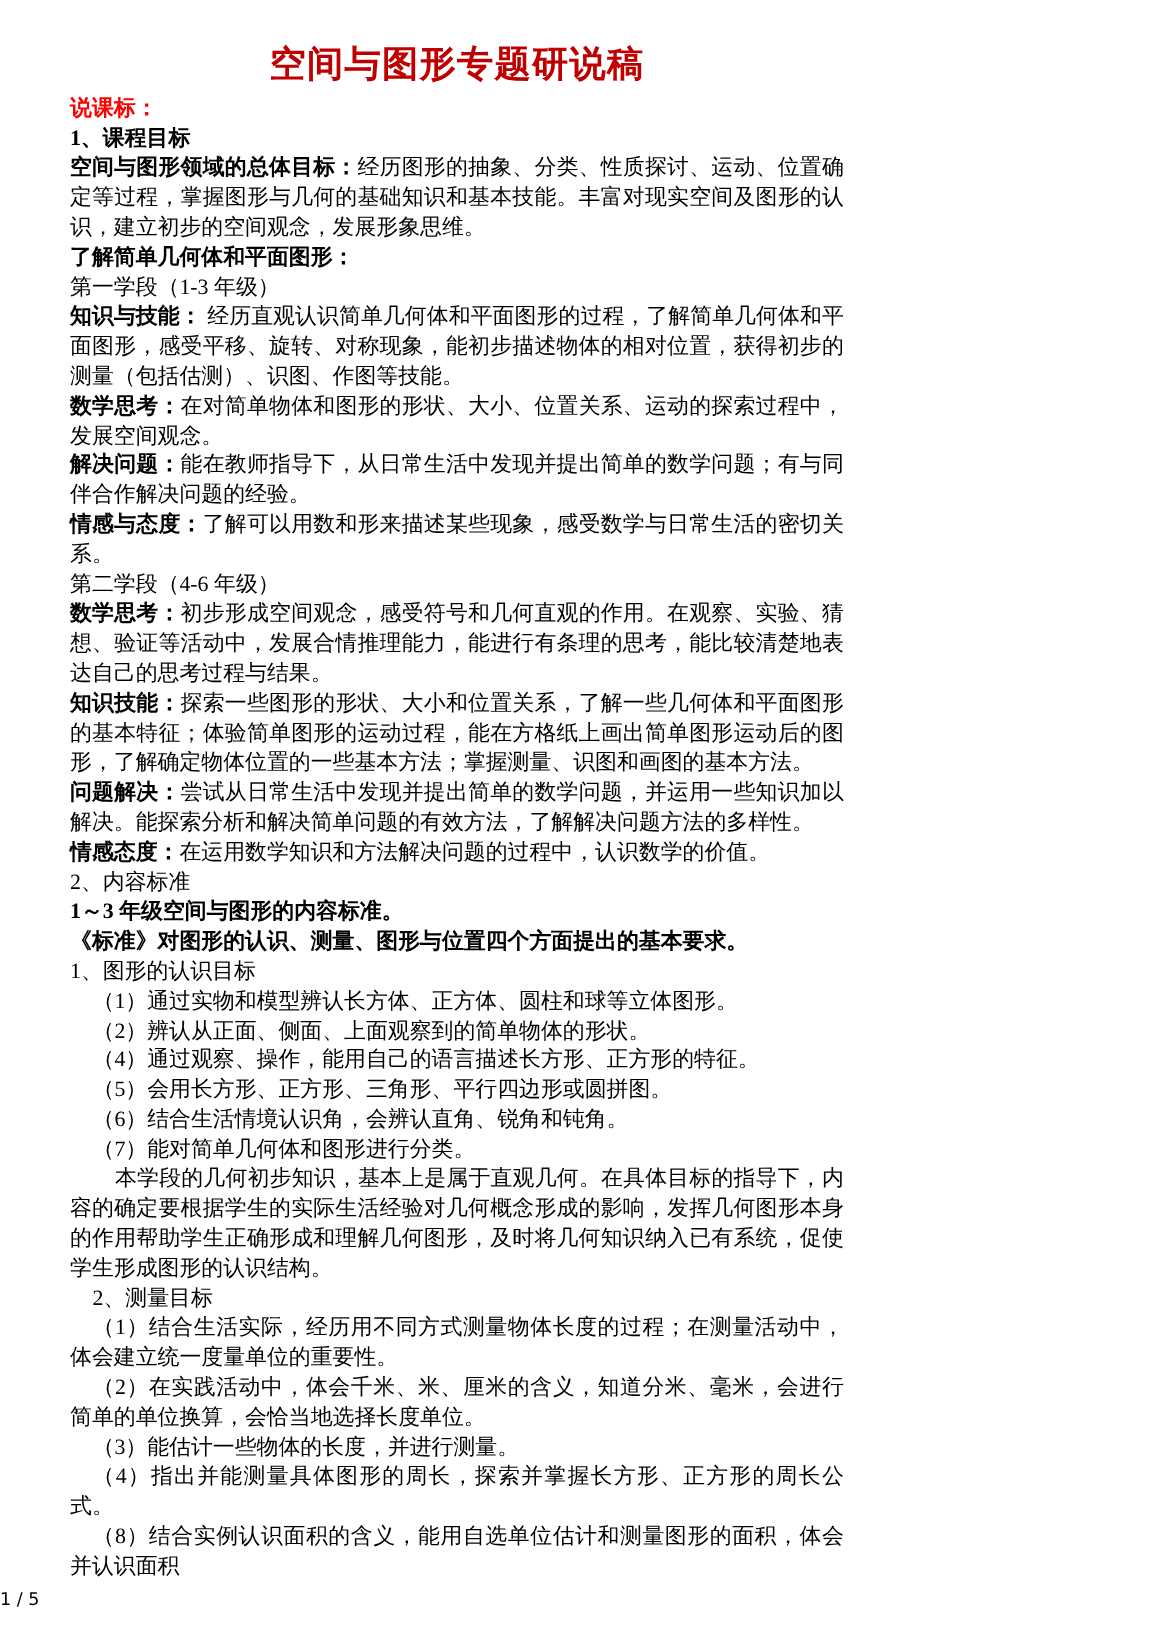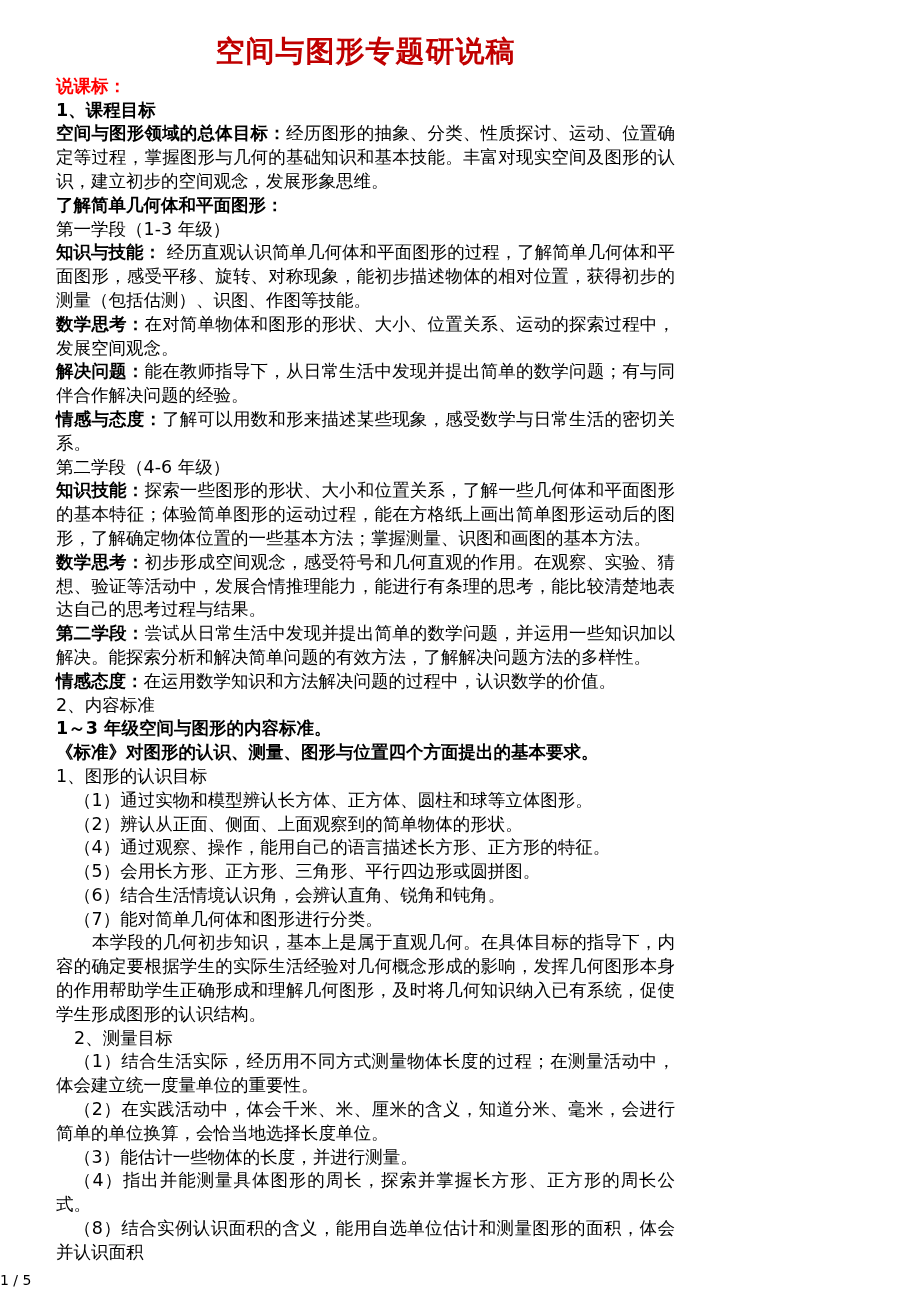--- a/index.html
+++ b/index.html
@@ -28,20 +28,21 @@
     letter-spacing: 1px;
     margin: 8px 0 6px 0;
     line-height: 1.2;
   }
   .para {
     font-size: 17.5px;
     line-height: 1.36;
     text-align: justify;
     margin: 0;
     padding: 0;
+    font-family: Liberation Serif, serif;
   }
   .red {
     color: #ff0000;
   }
   .bold {
     font-weight: bold;
   }
   .indent1 { text-indent: 0; }
   .indent2 { text-indent: 18px; }
   .indent3 { text-indent: 36px; }
@@ -65,23 +66,23 @@
       <p class="para indent1"><span class="red bold">说课标：</span></p>
       <p class="para indent1"><span class="bold">1、课程目标</span></p>
       <p class="para indent1"><span class="bold">空间与图形领域的总体目标：</span><span>经历图形的抽象、分类、性质探讨、运动、位置确定等过程，掌握图形与几何的基础知识和基本技能。丰富对现实空间及图形的认识，建立初步的空间观念，发展形象思维。</span></p>
       <p class="para indent1"><span class="bold">了解简单几何体和平面图形：</span></p>
       <p class="para indent1"><span>第一学段（1-3 年级）</span></p>
       <p class="para indent1"><span class="bold">知识与技能：</span><span> 经历直观认识简单几何体和平面图形的过程，了解简单几何体和平面图形，感受平移、旋转、对称现象，能初步描述物体的相对位置，获得初步的测量（包括估测）、识图、作图等技能。</span></p>
       <p class="para indent1"><span class="bold">数学思考：</span><span>在对简单物体和图形的形状、大小、位置关系、运动的探索过程中，发展空间观念。</span></p>
       <p class="para indent1"><span class="bold">解决问题：</span><span>能在教师指导下，从日常生活中发现并提出简单的数学问题；有与同伴合作解决问题的经验。</span></p>
       <p class="para indent1"><span class="bold">情感与态度：</span><span>了解可以用数和形来描述某些现象，感受数学与日常生活的密切关系。</span></p>
       <p class="para indent1"><span>第二学段（4-6 年级）</span></p>
+      <p class="para indent1"><span class="bold">数学思考：</span><span>初步形成空间观念，感受符号和几何直观的作用。在观察、实验、猜想、验证等活动中，发展合情推理能力，能进行有条理的思考，能比较清楚地表达自己的思考过程与结果。</span></p>
       <p class="para indent1"><span class="bold">知识技能：</span><span>探索一些图形的形状、大小和位置关系，了解一些几何体和平面图形的基本特征；体验简单图形的运动过程，能在方格纸上画出简单图形运动后的图形，了解确定物体位置的一些基本方法；掌握测量、识图和画图的基本方法。</span></p>
-      <p class="para indent1"><span class="bold">数学思考：</span><span>初步形成空间观念，感受符号和几何直观的作用。在观察、实验、猜想、验证等活动中，发展合情推理能力，能进行有条理的思考，能比较清楚地表达自己的思考过程与结果。</span></p>
-      <p class="para indent1"><span class="bold">第二学段：</span><span>尝试从日常生活中发现并提出简单的数学问题，并运用一些知识加以解决。能探索分析和解决简单问题的有效方法，了解解决问题方法的多样性。</span></p>
+      <p class="para indent1"><span class="bold">问题解决：</span><span>尝试从日常生活中发现并提出简单的数学问题，并运用一些知识加以解决。能探索分析和解决简单问题的有效方法，了解解决问题方法的多样性。</span></p>
       <p class="para indent1"><span class="bold">情感态度：</span><span>在运用数学知识和方法解决问题的过程中，认识数学的价值。</span></p>
       <p class="para indent1"><span>2、内容标准</span></p>
       <p class="para indent1"><span class="bold">1～3 年级空间与图形的内容标准。</span></p>
       <p class="para indent1"><span class="bold">《标准》对图形的认识、测量、图形与位置四个方面提出的基本要求。</span></p>
       <p class="para indent1"><span>1、图形的认识目标</span></p>
       <p class="para indent2"><span>（1）通过实物和模型辨认长方体、正方体、圆柱和球等立体图形。</span></p>
       <p class="para indent2"><span>（2）辨认从正面、侧面、上面观察到的简单物体的形状。</span></p>
       <p class="para indent2"><span>（4）通过观察、操作，能用自己的语言描述长方形、正方形的特征。</span></p>
       <p class="para indent2"><span>（5）会用长方形、正方形、三角形、平行四边形或圆拼图。</span></p>
       <p class="para indent2"><span>（6）结合生活情境认识角，会辨认直角、锐角和钝角。</span></p>

